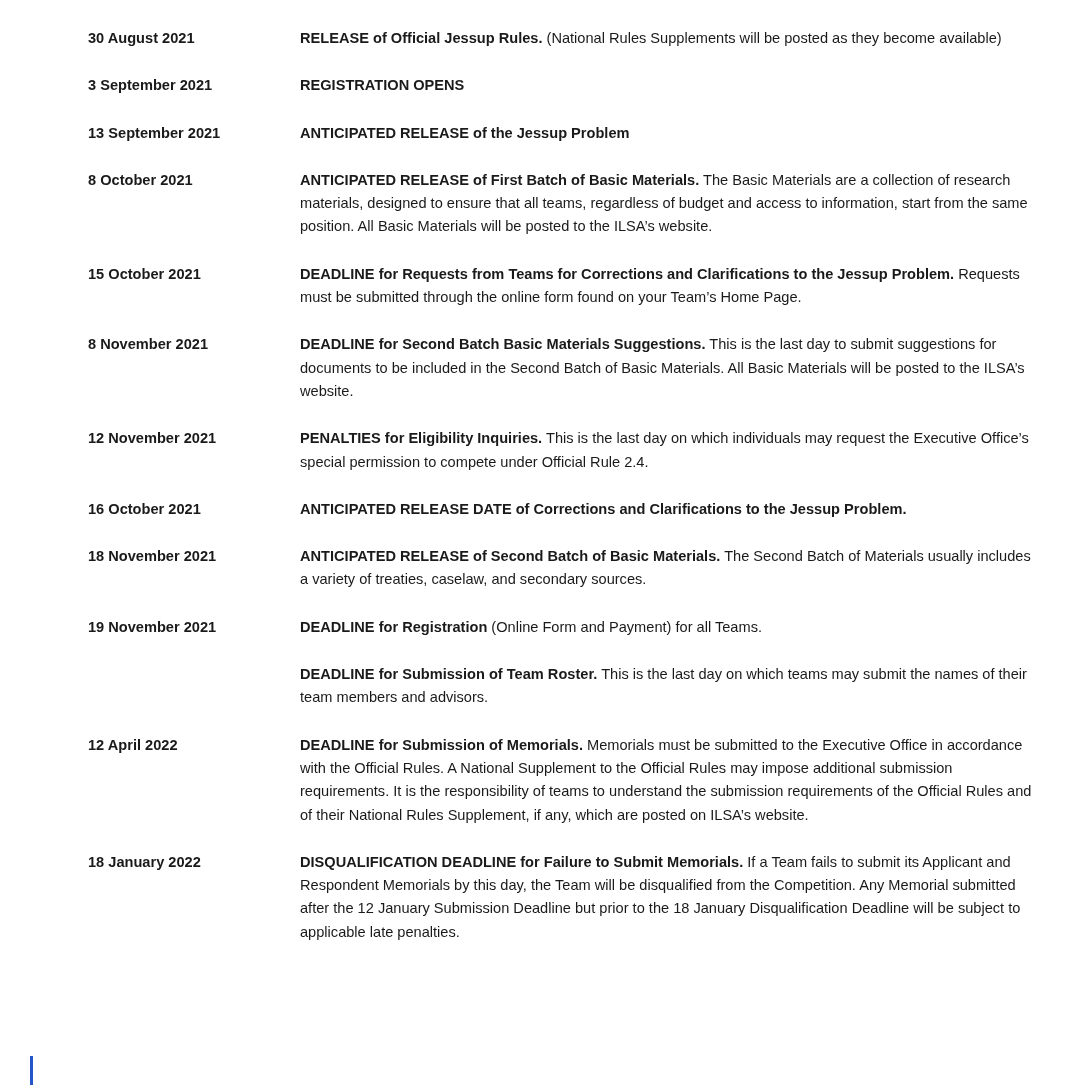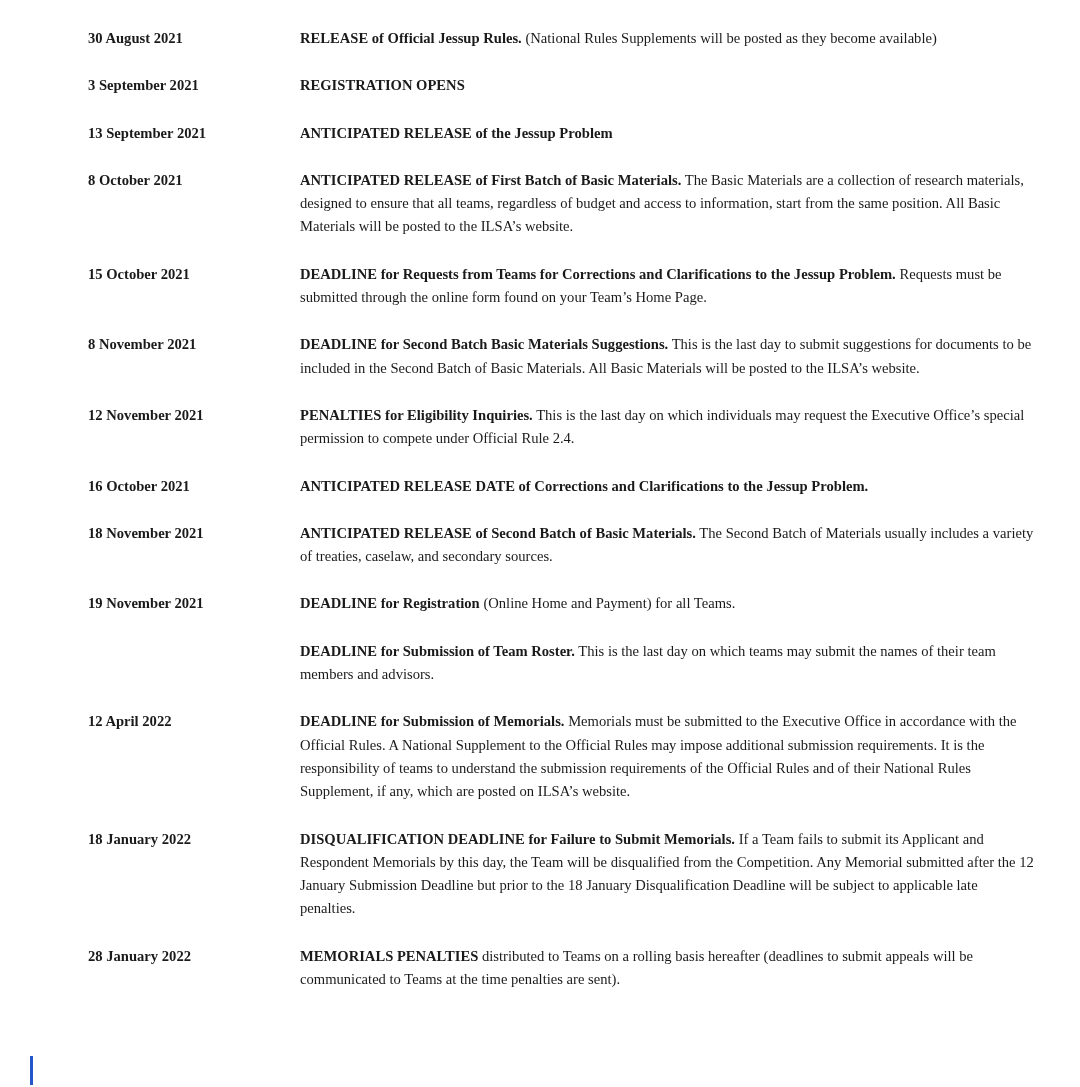--- a/index.html
+++ b/index.html
@@ -6,21 +6,21 @@
     margin: 0;
     padding: 0;
     background: #ffffff;
   }
   .page {
     position: relative;
     width: 1080px;
     height: 1087px;
     background: #ffffff;
     overflow: hidden;
-    font-family: Liberation Serif, serif;
+    font-family: Liberation Sans, sans-serif;
     font-size: 14.6px;
     line-height: 23.3px;
     color: #1a1a1a;
   }
   .timeline {
     padding-top: 27px;
   }
   .entry {
     display: flex;
     padding-left: 88px;
@@ -93,37 +93,33 @@
     <div class="content"><span class="lead">ANTICIPATED RELEASE DATE of Corrections and Clarifications to the Jessup Problem.</span> <span class="body-text"></span></div>
   </div>
 
   <div class="entry">
     <div class="date">18 November 2021</div>
     <div class="content"><span class="lead">ANTICIPATED RELEASE of Second Batch of Basic Materials.</span> <span class="body-text">The Second Batch of Materials usually includes a variety of treaties, caselaw, and secondary sources.</span></div>
   </div>
 
   <div class="entry">
     <div class="date">19 November 2021</div>
-    <div class="content"><span class="lead">DEADLINE for Registration</span> <span class="body-text">(Online Home and Payment) for all Teams.</span></div>
+    <div class="content"><span class="lead">DEADLINE for Registration</span> <span class="body-text">(Online Form and Payment) for all Teams.</span></div>
   </div>
 
   <div class="entry">
     <div class="date"></div>
     <div class="content"><span class="lead">DEADLINE for Submission of Team Roster.</span> <span class="body-text">This is the last day on which teams may submit the names of their team members and advisors.</span></div>
   </div>
 
   <div class="entry">
     <div class="date">12 April 2022</div>
     <div class="content"><span class="lead">DEADLINE for Submission of Memorials.</span> <span class="body-text">Memorials must be submitted to the Executive Office in accordance with the Official Rules. A National Supplement to the Official Rules may impose additional submission requirements. It is the responsibility of teams to understand the submission requirements of the Official Rules and of their National Rules Supplement, if any, which are posted on ILSA’s website.</span></div>
   </div>
 
   <div class="entry">
     <div class="date">18 January 2022</div>
     <div class="content"><span class="lead">DISQUALIFICATION DEADLINE for Failure to Submit Memorials.</span> <span class="body-text">If a Team fails to submit its Applicant and Respondent Memorials by this day, the Team will be disqualified from the Competition. Any Memorial submitted after the 12 January Submission Deadline but prior to the 18 January Disqualification Deadline will be subject to applicable late penalties.</span></div>
   </div>
 
-  <div class="entry">
-    <div class="date">28 January 2022</div>
-    <div class="content"><span class="lead">MEMORIALS PENALTIES</span> <span class="body-text">distributed to Teams on a rolling basis hereafter (deadlines to submit appeals will be communicated to Teams at the time penalties are sent).</span></div>
-  </div>
 </div>
   <div class="caret" style="background: rgb(36, 86, 201);"></div>
 </div>
 
 </body></html>

